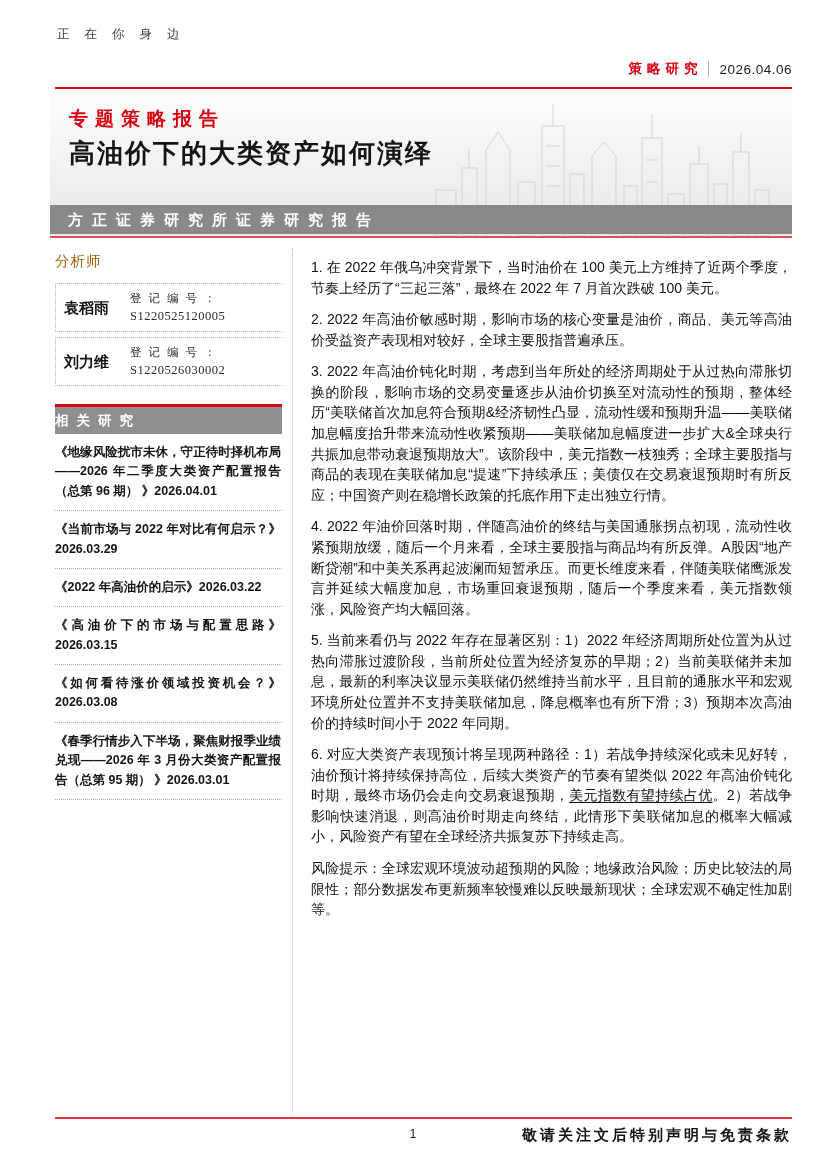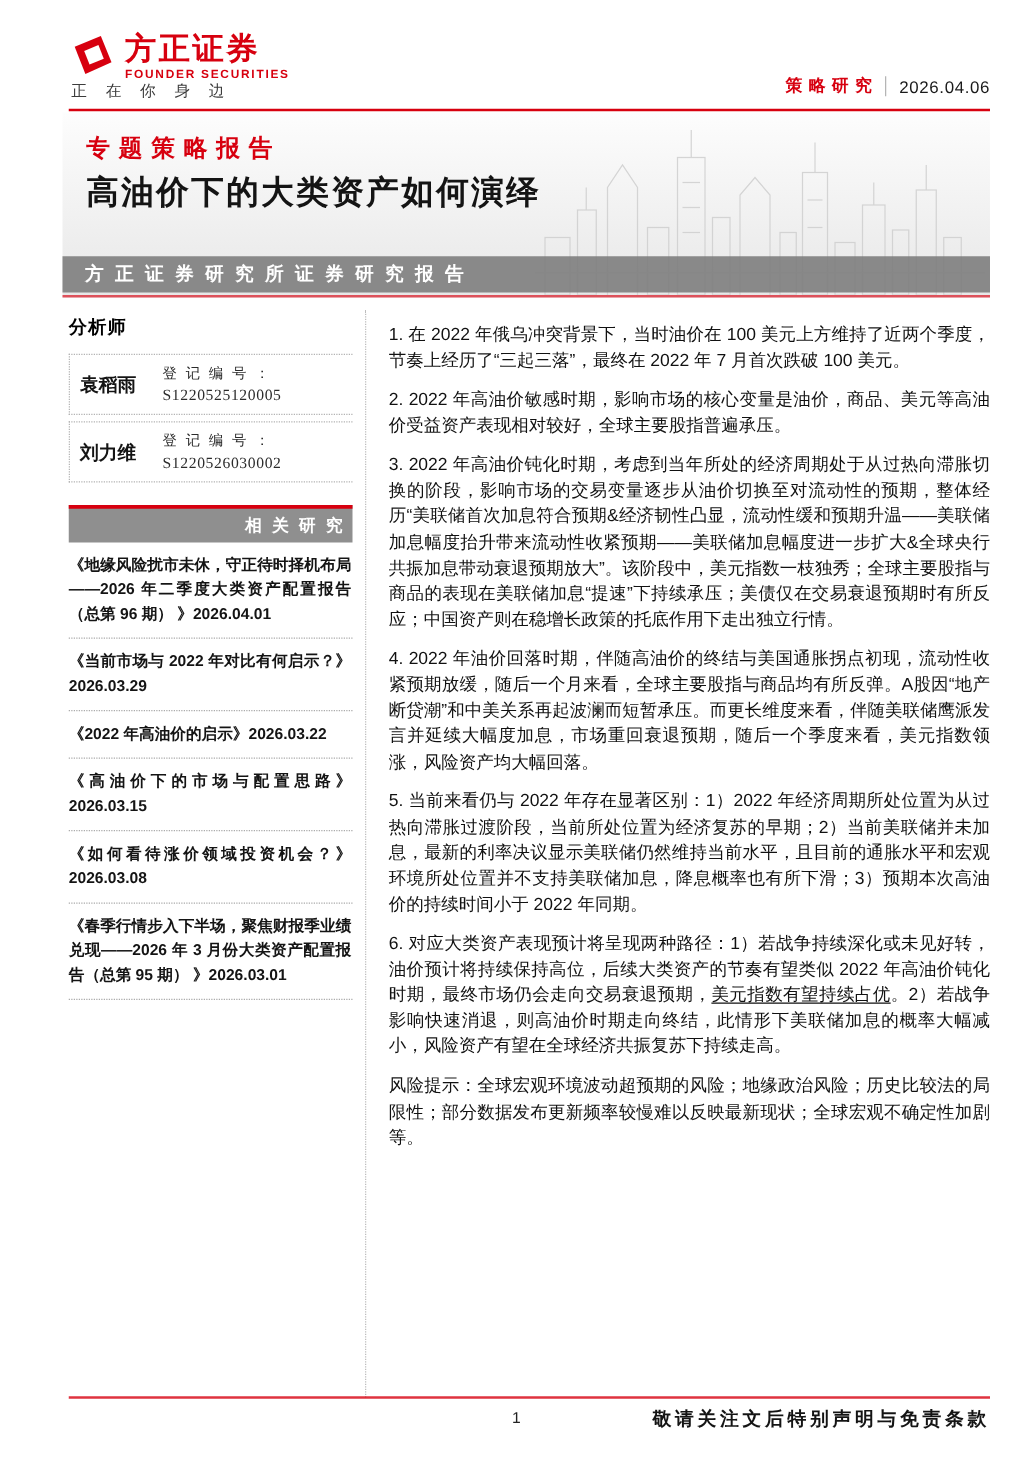--- a/index.html
+++ b/index.html
@@ -27,30 +27,30 @@
   .skyline { position:absolute; right:4px; bottom:2px; width:360px; height:138px; opacity:.85; }
   .banner-type { position:absolute; left:19px; top:16px; color:#d7000f; font-weight:700; font-size:19px; letter-spacing:7px; }
   .banner-title { position:absolute; left:19px; top:46px; color:#141414; font-weight:700; font-size:26px; letter-spacing:2px; }
   .banner-bar { position:absolute; left:0; right:0; bottom:4px; height:29px; line-height:29px;
                 background:rgba(123,123,123,0.88); color:#ffffff; font-weight:700; font-size:15px;
                 letter-spacing:9px; padding-left:18px; white-space:nowrap; }
   .banner-rule { position:absolute; left:0; right:0; bottom:0; height:2px; background:rgba(215,0,15,0.65); }
 
   
   .sidebar { position:absolute; left:55px; top:252px; width:227px; }
-  .analysts-header { color:#000000; font-weight:700; font-size:14.5px; letter-spacing:1px; margin-bottom:12px; }
+  .analysts-header { color:#a16207; font-weight:400; font-size:14.5px; letter-spacing:1px; margin-bottom:12px; }
   .analyst-row { border:1px dotted #b3b3b3; border-right:none; padding:7px 0 7px 8px;
                  display:flex; align-items:flex-start; margin-bottom:5px; background:#fff;font-family:Liberation Serif, serif; }
   .analyst-name { font-weight:700; font-size:15px; color:#141414; width:66px; padding-top:8px; flex:0 0 auto; }
   .analyst-reg { flex:1; padding-right:4px; }
   .reg-label { display:block; font-size:11.5px; color:#2b2b2b; letter-spacing:7px; white-space:nowrap; }
   .reg-no { display:block; font-size:12.5px; color:#2b2b2b; margin-top:3px; letter-spacing:0.5px; }
 
   .related-header { margin-top:18px; border-top:3px solid #d7000f; background:#8f8f8f; color:#ffffff;
-                    text-align:right; font-weight:700; font-size:13.5px; letter-spacing:8px; padding:5px 0 4px; }
+                    text-align:left; font-weight:700; font-size:13.5px; letter-spacing:8px; padding:5px 0 4px; }
   .related-item { font-size:12.5px; font-weight:700; color:#141414; line-height:1.55; text-align:justify;
                   padding:9px 1px 9px 0; border-bottom:1px dotted #ababab; }
 
   
   .col-divider { position:absolute; left:292px; top:248px; height:870px; width:0; border-left:1px dotted #bdbdbd; }
 
   
   .main { position:absolute; left:311px; top:257px; width:481px; }
   .main p { font-size:14px; font-weight:400; color:#111111; line-height:1.47; text-align:justify; margin-bottom:11px; }
   .u { text-decoration:underline; text-underline-offset:2px; }
@@ -59,32 +59,20 @@
   .footer-rule { position:absolute; left:55px; right:34px; top:1117px; height:1.5px; background:rgba(215,0,15,0.8); }
   .page-num { position:absolute; left:0; width:826px; top:1127px; text-align:center; font-size:12.5px; color:#222222; }
   .footer-note { position:absolute; right:34px; top:1126px; font-size:15px; font-weight:700; color:#141414; letter-spacing:3px; }
 </style>
 </head>
 <body>
 
 <div class="page">
 
   <div class="logo-block">
-    <div class="logo-row">
-      <span class="logo-mark">
-        <svg viewBox="0 0 40 40" width="38" height="38" aria-hidden="true">
-          <path d="M5 12 L27 3 L36 25 L14 35 Z" fill="#d7000f"></path>
-          <path d="M13 15.5 L25 10.5 L29.5 22 L17.5 27 Z" fill="#ffffff"></path>
-        </svg>
-      </span>
-      <span class="logo-names">
-        <span class="logo-cn">方正证券</span>
-        <span class="logo-en">FOUNDER SECURITIES</span>
-      </span>
-    </div>
     <div class="slogan">正在你身边</div>
   </div>
 
   <div class="header-right">
     <span class="category">策略研究</span>
     <span class="header-vsep"></span>
     <span class="report-date">2026.04.06</span>
   </div>
   <div class="header-rule"></div>
 

